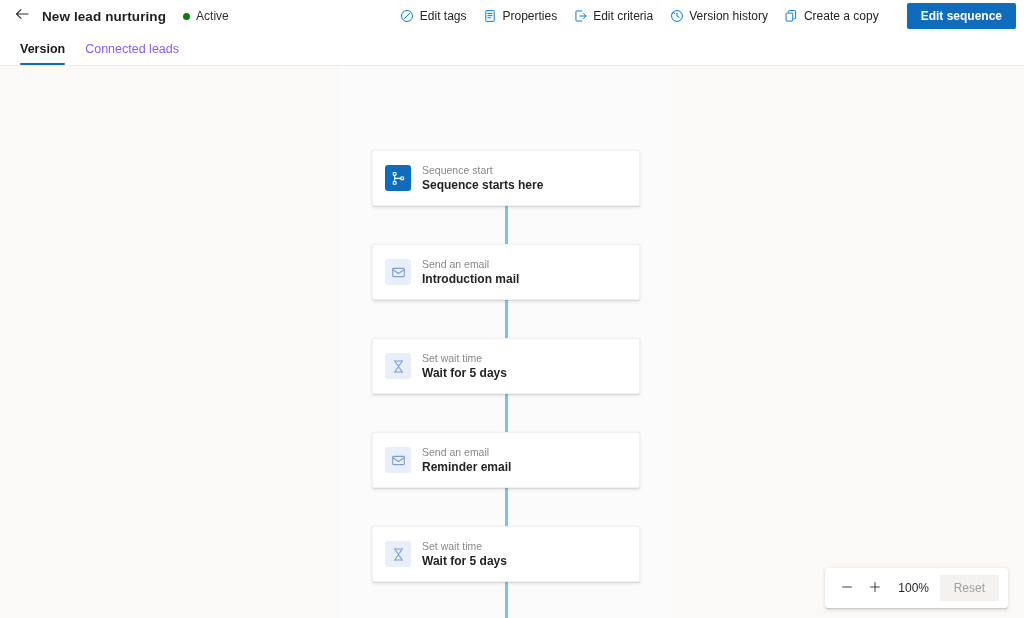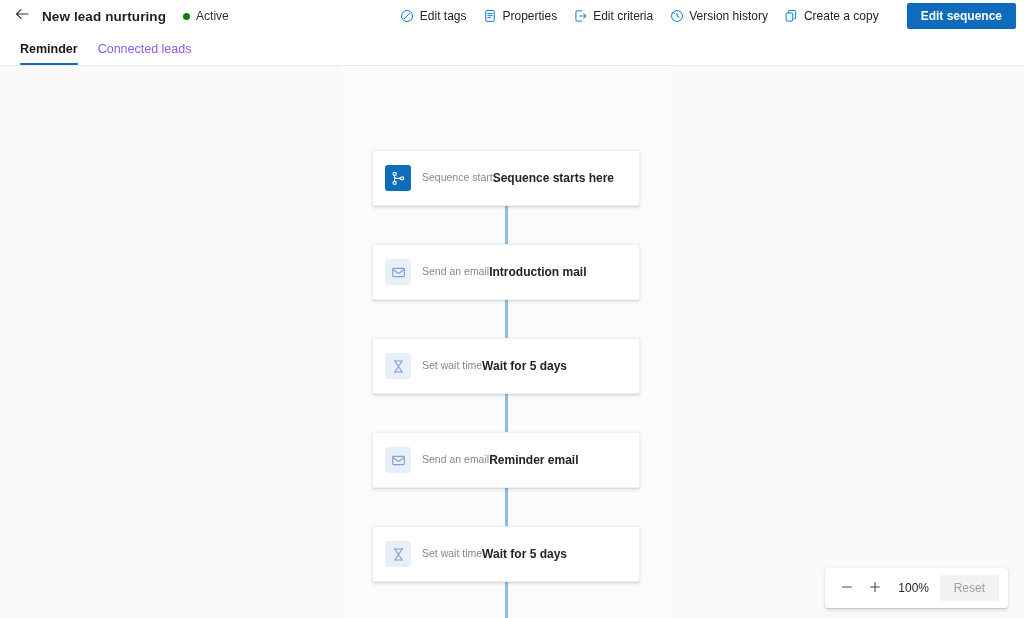--- a/index.html
+++ b/index.html
@@ -193,21 +193,21 @@
     display: flex;
     align-items: center;
     justify-content: center;
     flex: 0 0 auto;
     margin-right: 11px;
   }
   .node-icon.start { background: #0f6cbd; color: #ffffff; }
   .node-icon.soft  { background: #e8eff9; color: #7d9fd1; }
   .node-icon svg { display: block; }
 
-  .node-text { display: flex; flex-direction: row; justify-content: flex-end; min-width: 0; }
+  .node-text { display: flex; flex-direction: column; justify-content: flex-end; min-width: 0; }
   .node-sub {
     font-size: 10.5px;
     color: #8a8886;
     line-height: 14px;
     white-space: nowrap;
   }
   .node-name {
     font-size: 12px;
     font-weight: 700;
     color: #242424;
@@ -336,21 +336,21 @@
       </span>
       <span>Create a copy</span>
     </div>
 
     <button class="primary-btn">Edit sequence</button>
   </div>
 </div>
 
 <div class="tabbar">
   <div class="tab active">
-    <span>Reminder</span>
+    <span>Version</span>
   </div>
   <div class="tab">
     <span>Connected leads</span>
   </div>
 </div>
 
 <div class="canvas">
   <div class="lane"></div>
 
   <div class="flow">

